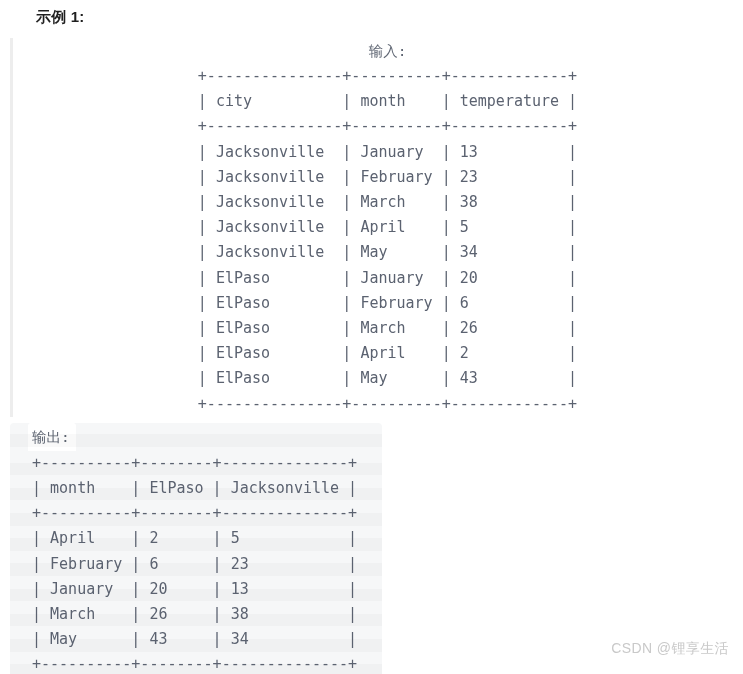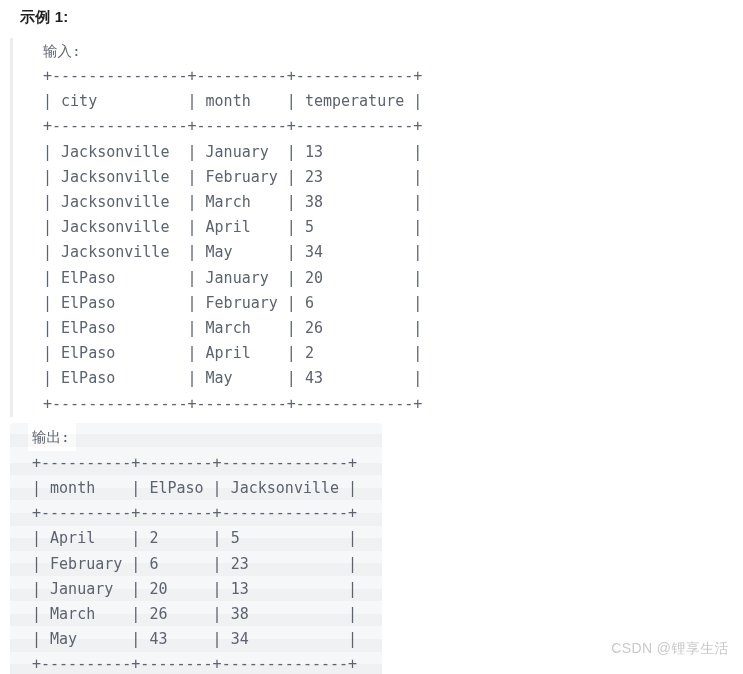--- a/index.html
+++ b/index.html
@@ -20,32 +20,33 @@
     width: 743px;
     height: 674px;
     box-sizing: border-box;
   }
 
   .example-title {
     font-family: "Liberation Sans", sans-serif;
     font-size: 15px;
     font-weight: bold;
     color: #1f1f1f;
-    padding: 6px 0 0 20px;
+    padding: 6px 0 0 36px;
     letter-spacing: 0.2px;
     line-height: 22px;
   }
 
   
   .input-block {
     position: relative;
     margin: 10px 3px 0 10px;
-    padding: 0 0 0 30px;
+    padding: 0 0 0 22px;
     border-left: 3px solid #ededed;
     background: #ffffff;
+    text-align: center;
   }
 
   .io-label {
     font-family: "DejaVu Sans Mono", "Liberation Mono", monospace;
     font-size: 14.5px;
     color: #5f6673;
     line-height: 26px;
     display: inline-block;
   }
 

